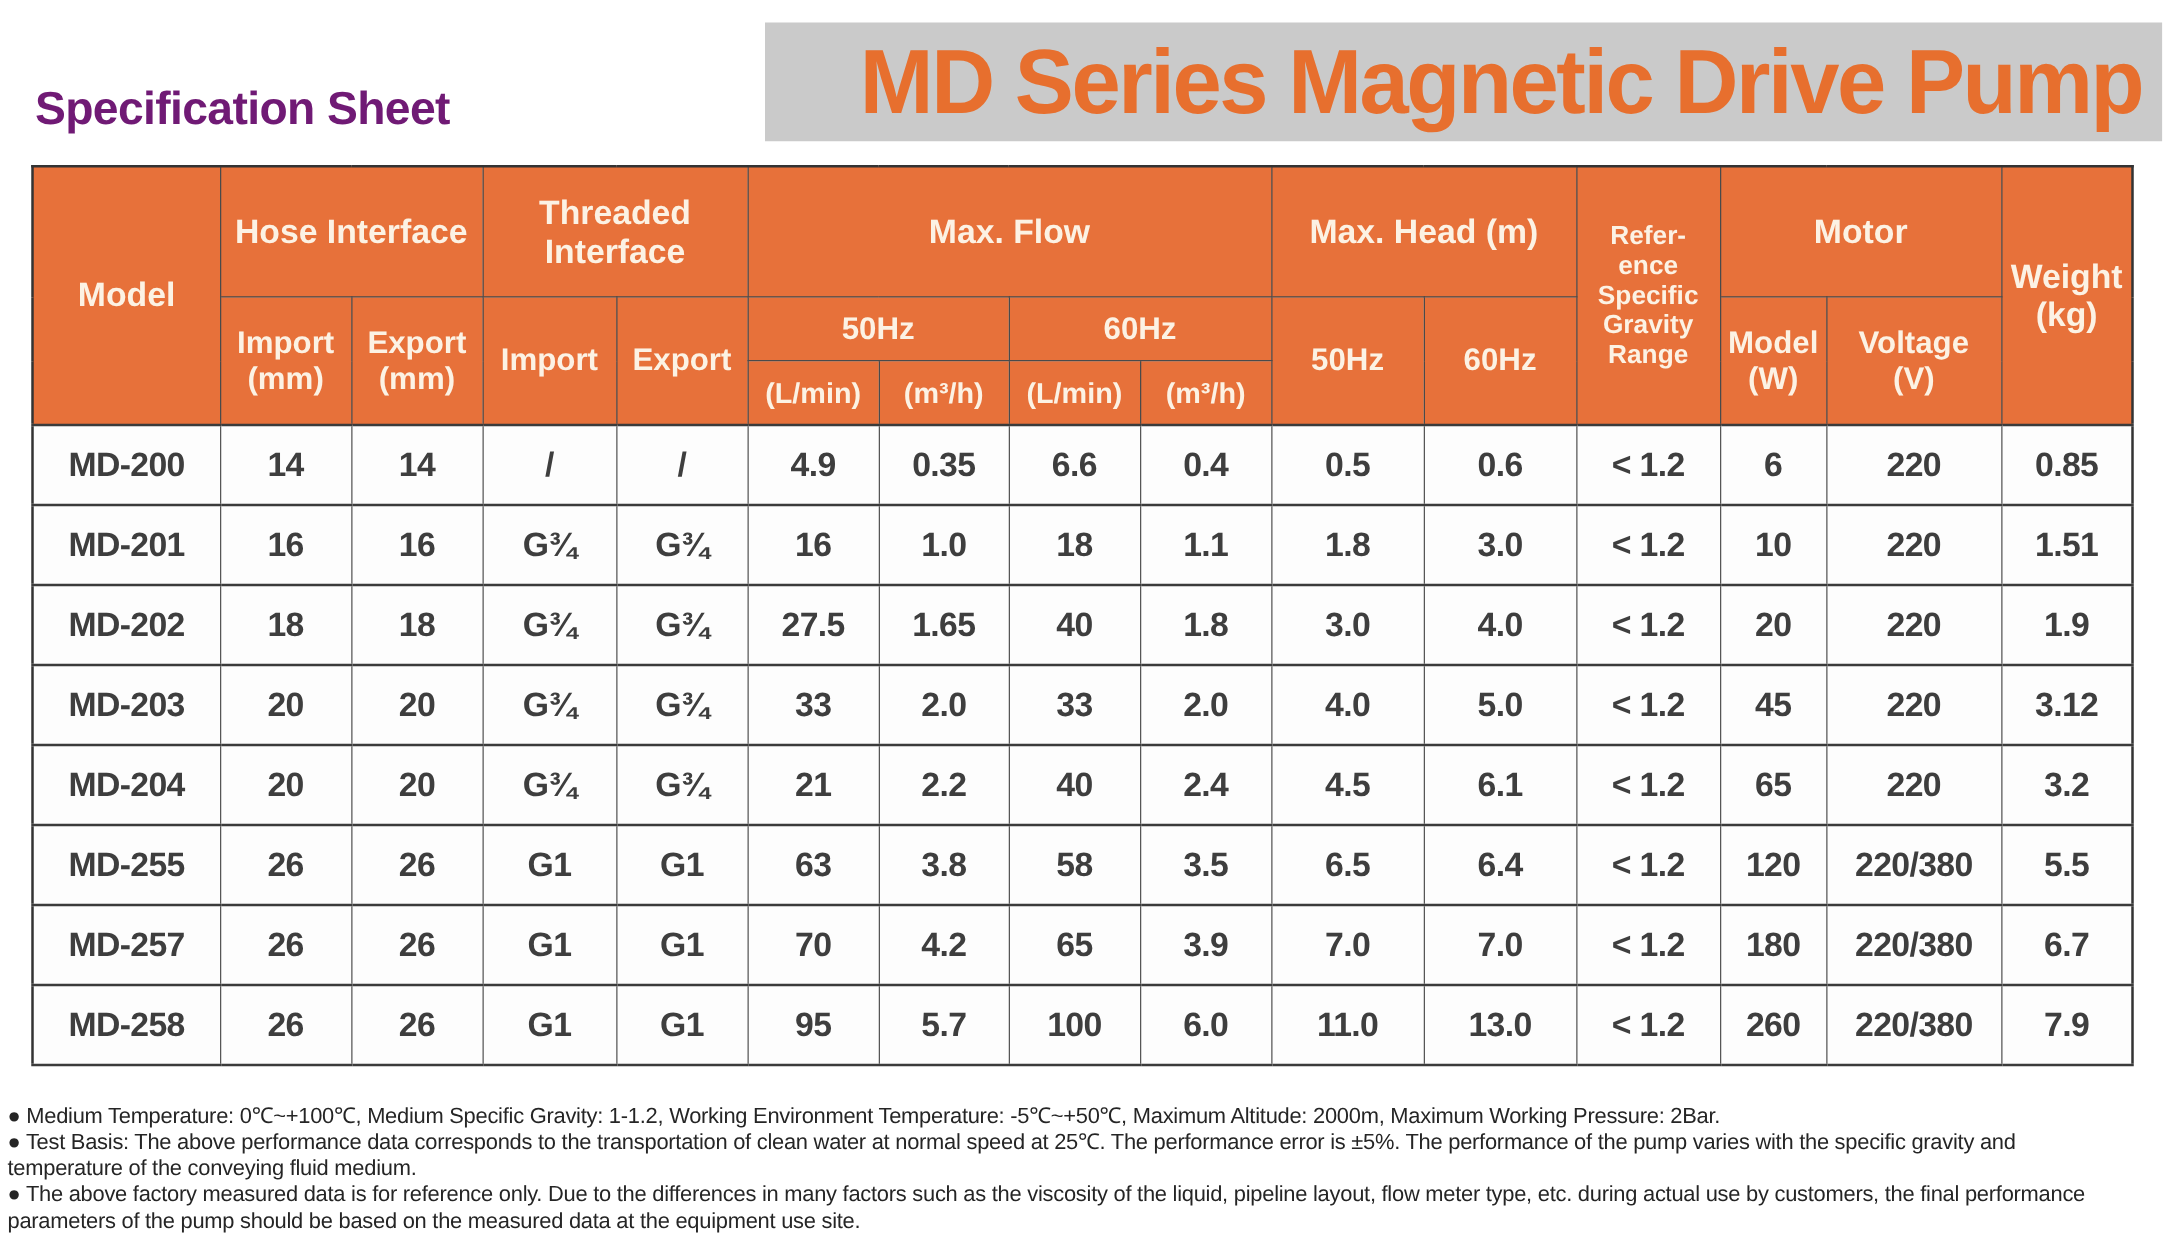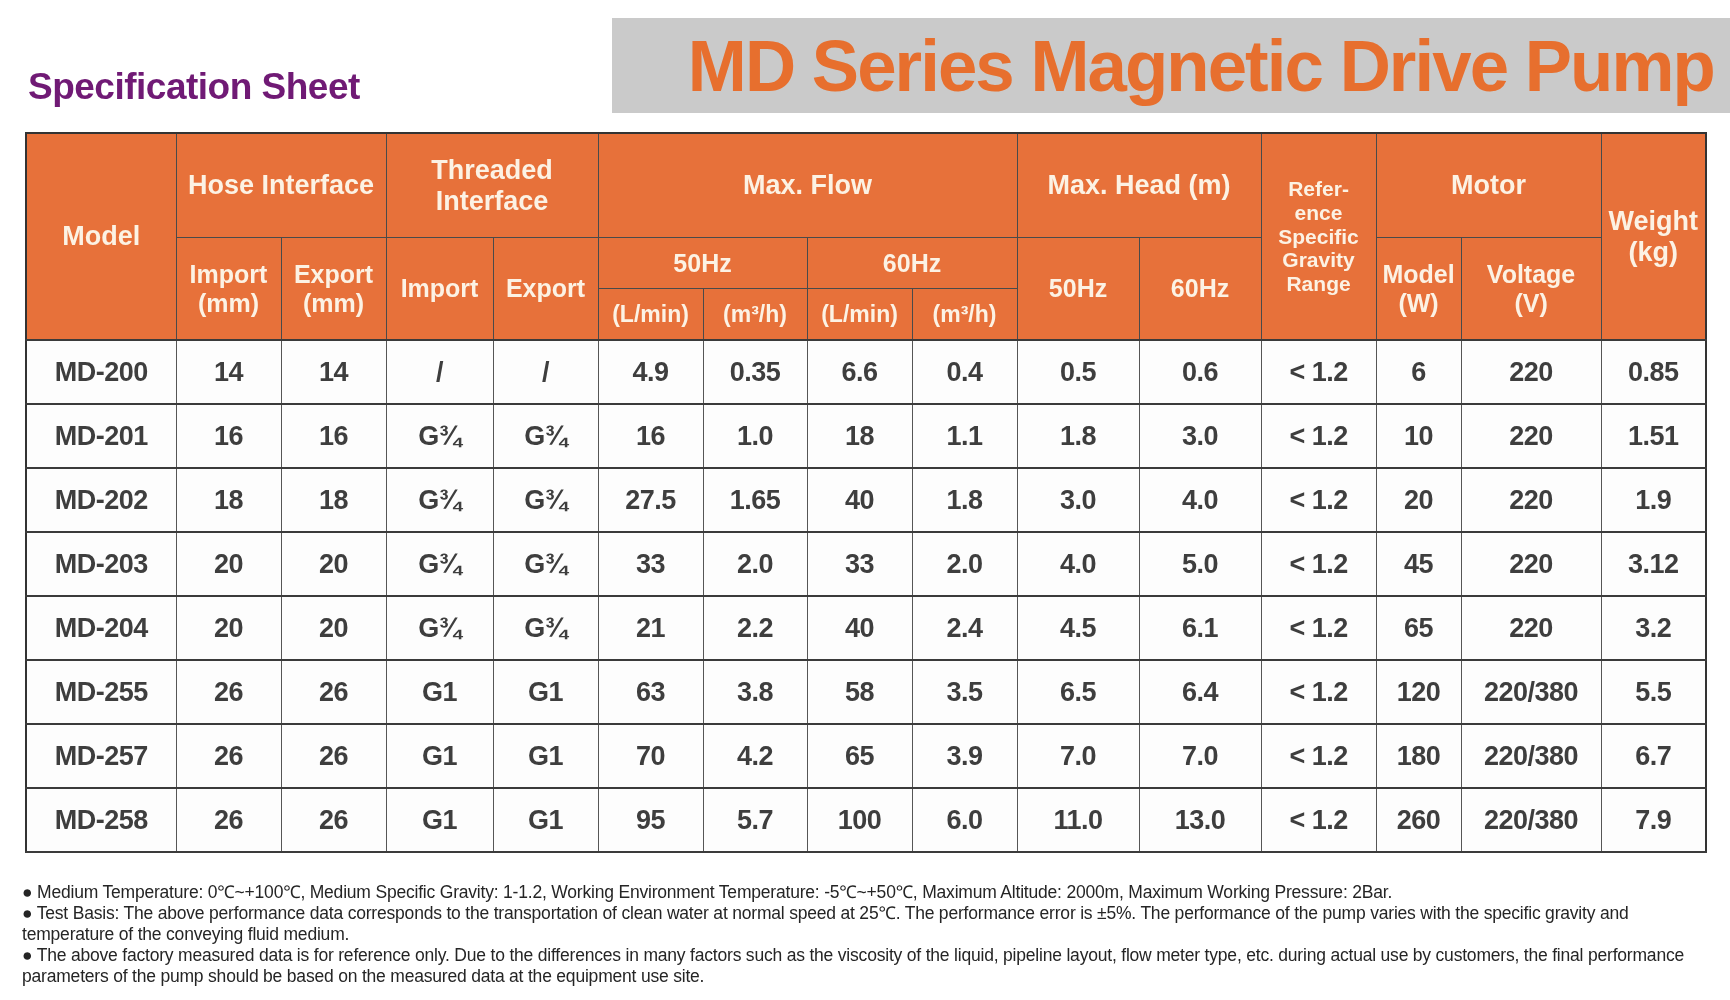--- a/index.html
+++ b/index.html
@@ -75,21 +75,21 @@
     border-right: 1px solid #565656;
     border-top: 2px solid #3b3b3b;
     border-bottom: 2px solid #3b3b3b;
     padding: 0;
     letter-spacing: -0.5px;
   }
 
   
   .notes {
     position: absolute;
-    left: 22px; top: 882px;
+    left: 6px; top: 882px;
     width: 1692px;
     color: #252525;
   }
   .note {
     font-size: 17.5px;
     line-height: 1.2;
     letter-spacing: -0.2px;
   }
 </style>
 </head>

